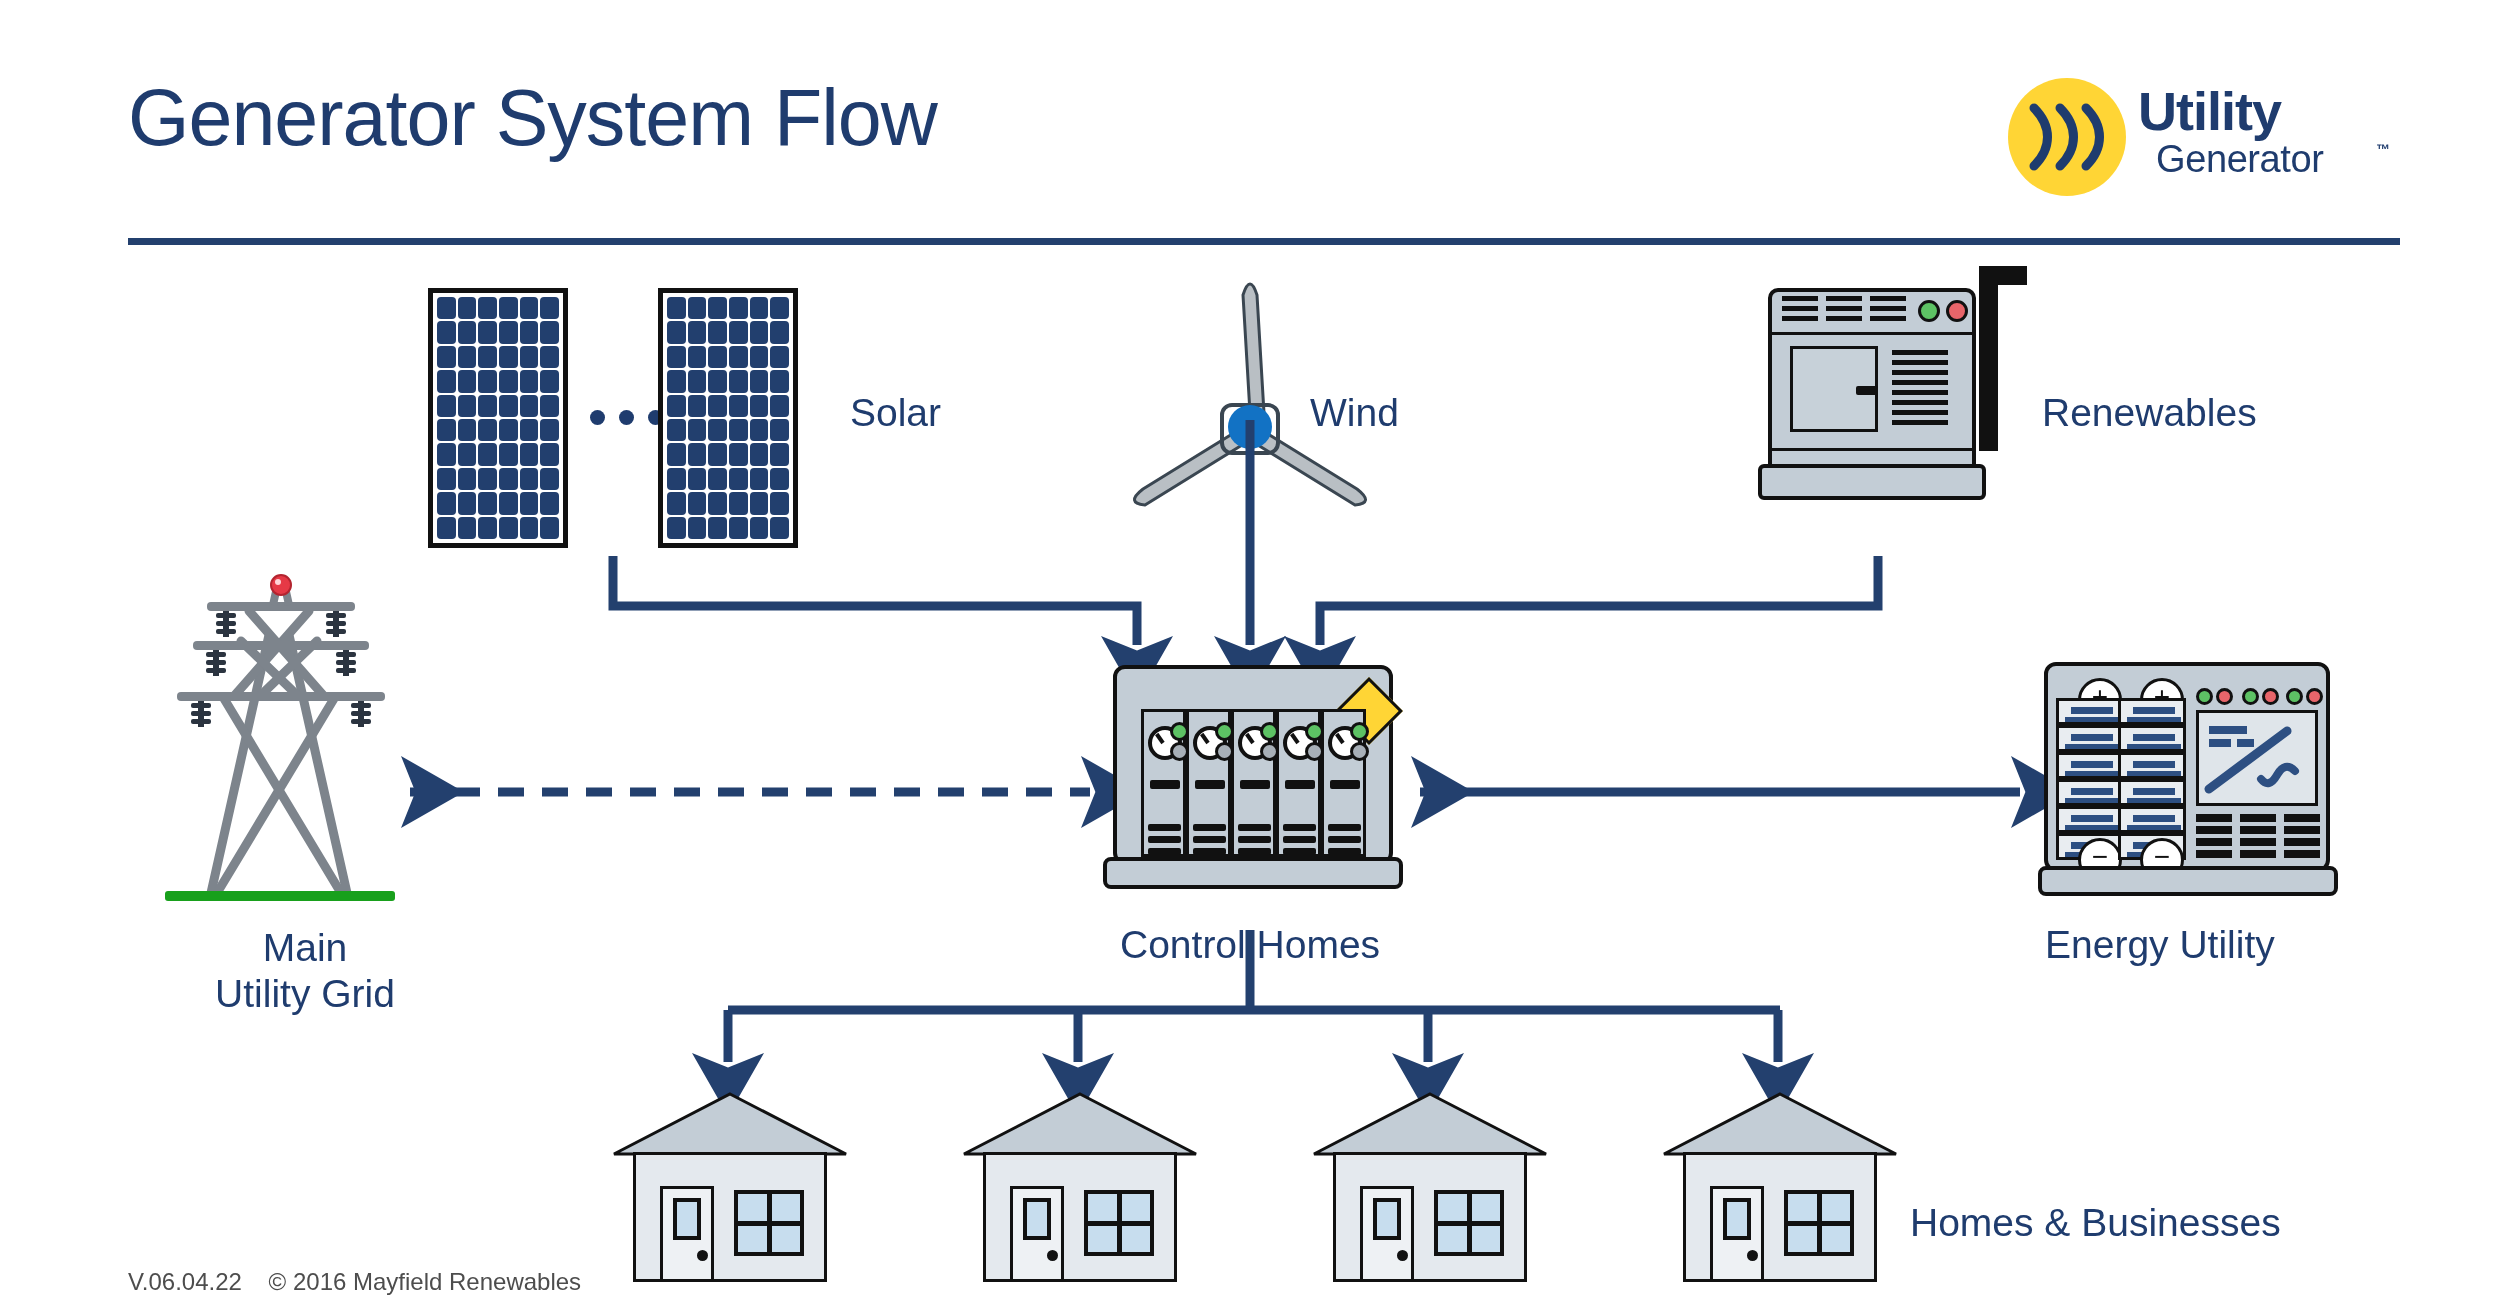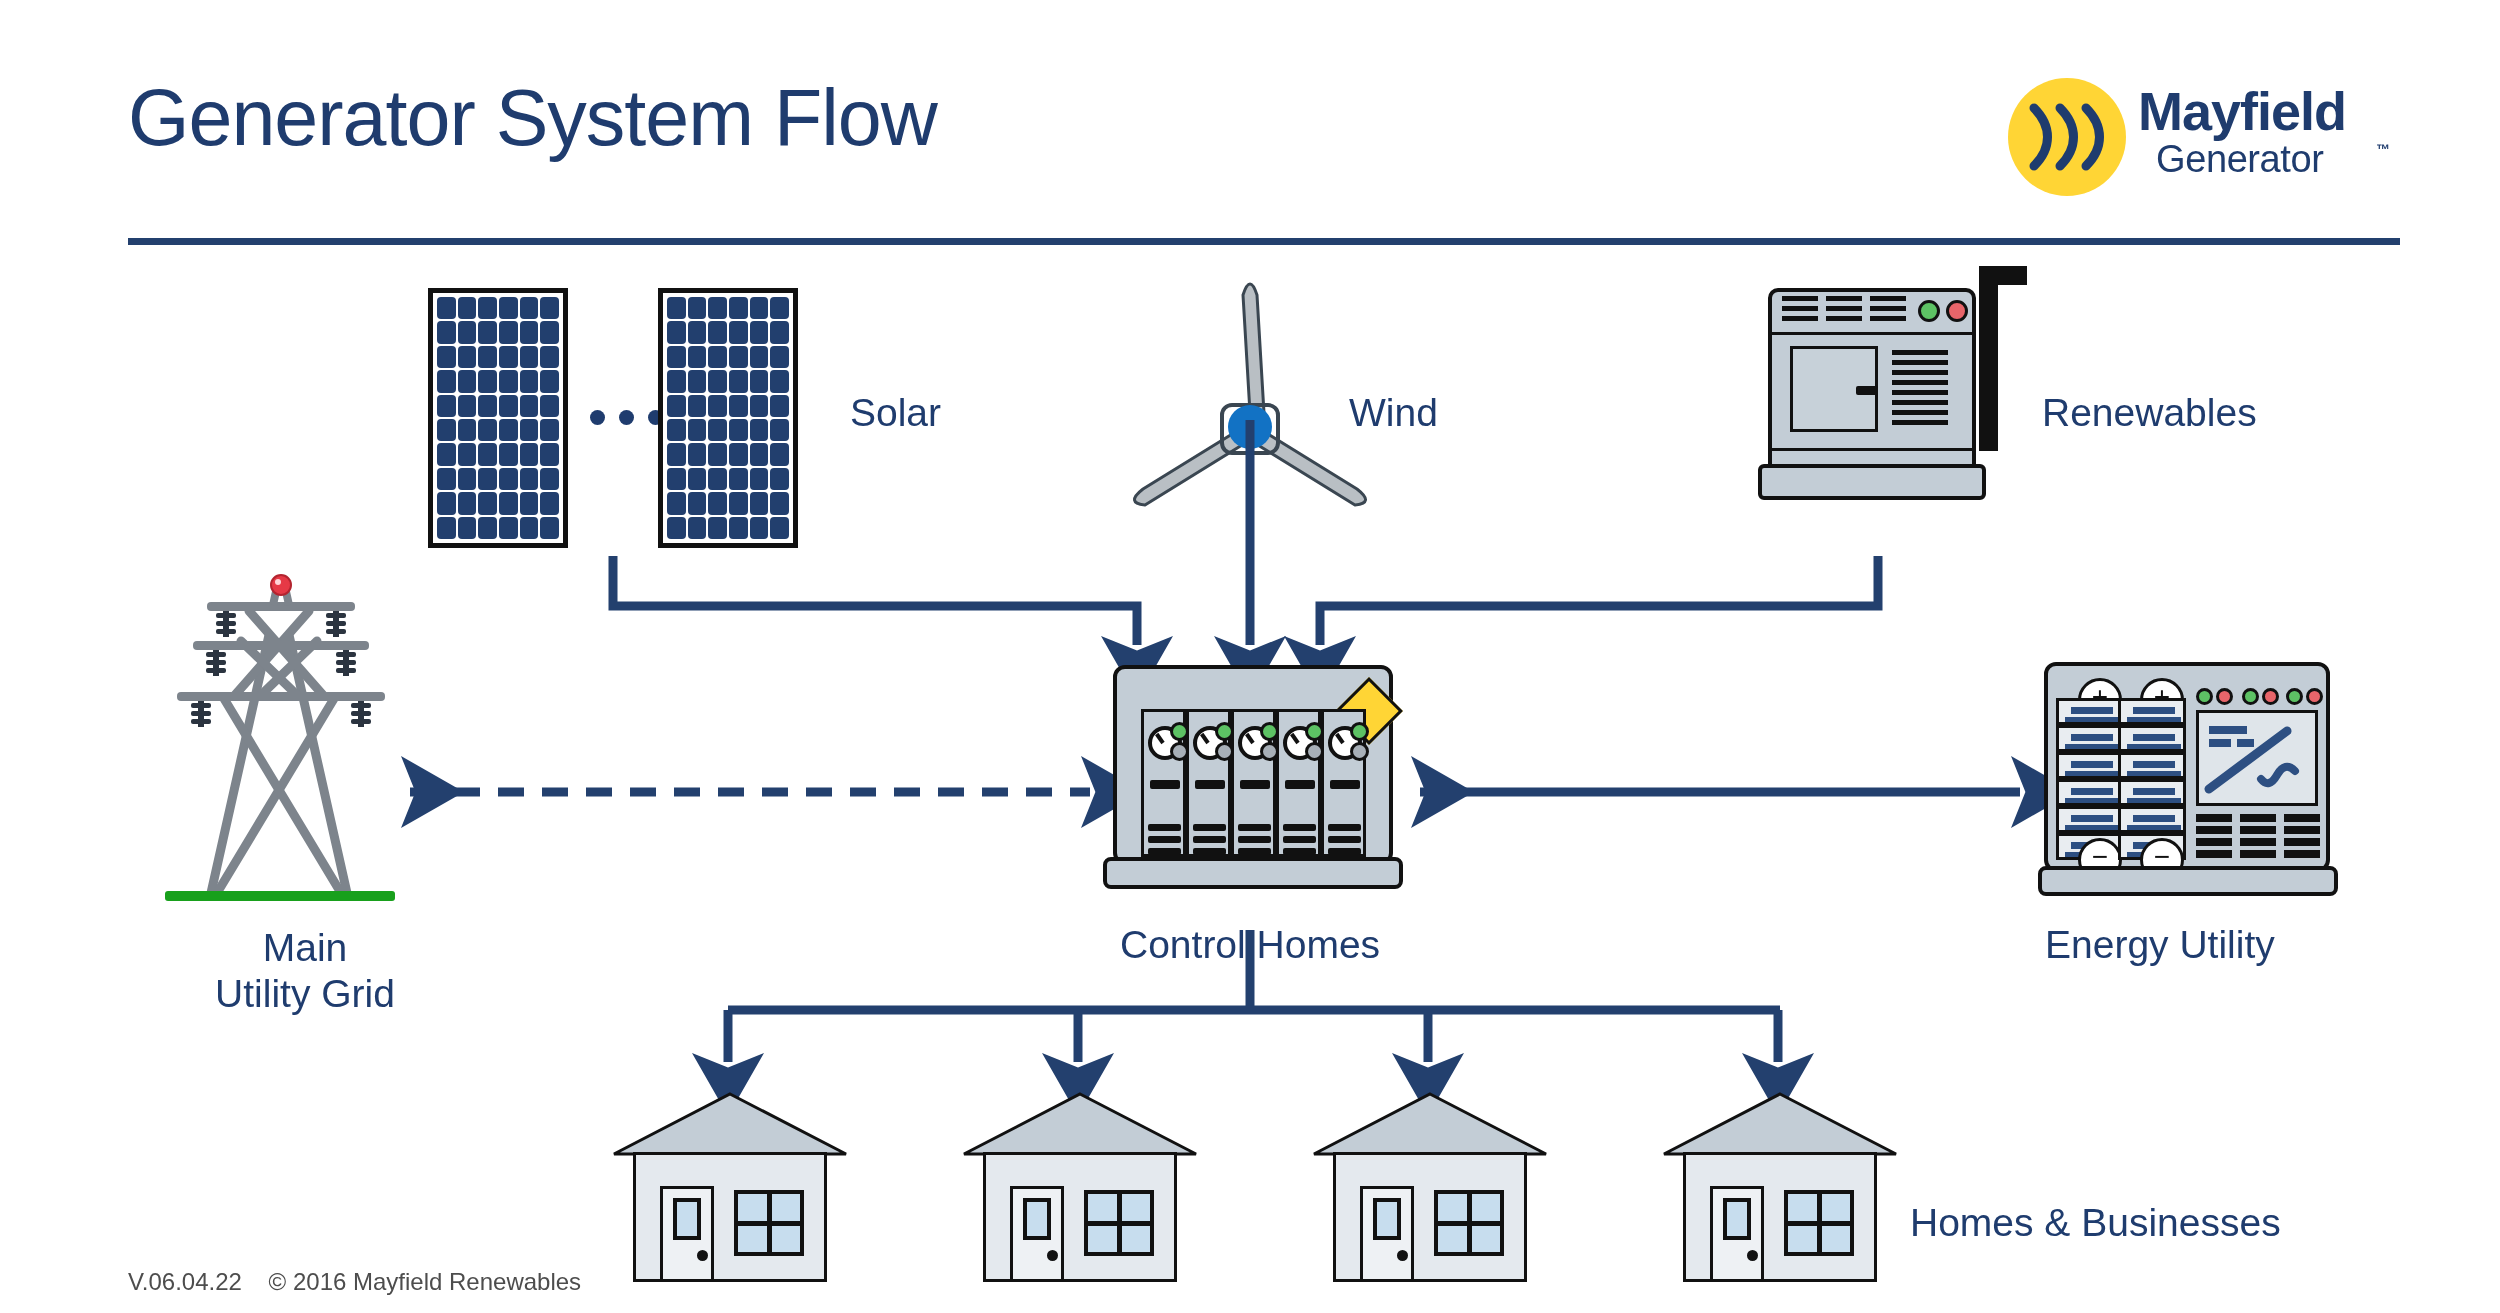--- a/index.html
+++ b/index.html
@@ -95,21 +95,21 @@
   <div id="logo-mark">
     <svg width="118" height="118" viewBox="0 0 118 118">
       <g fill="none" stroke="#1f3c6e" stroke-width="9" stroke-linecap="round">
         <path d="M26 30 C 44 48, 44 70, 26 88"></path>
         <path d="M52 30 C 70 48, 70 70, 52 88"></path>
         <path d="M78 30 C 96 48, 96 70, 78 88"></path>
       </g>
     </svg>
   </div>
   <div id="logo-text">
-    <div class="logo-word" id="logo-mayfield">Mayfield</div>
+    <div class="logo-word" id="logo-mayfield">Utility</div>
     <div class="logo-word" id="logo-renew">Generator</div>
     <div class="logo-word" id="logo-tm">™</div>
   </div>
 </div>
 
 <div class="abs" style="left:428px;top:288px;width:420px;height:260px;">
   <div class="panel abs" style="left: 0px; top: 0px; width: 140px; height: 260px; grid-template-columns: repeat(6, 1fr); grid-template-rows: repeat(10, 1fr);" id="sp1">
       <div class="cell"></div>
       <div class="cell"></div>
       <div class="cell"></div>
@@ -245,21 +245,21 @@
   <svg width="330" height="290" viewBox="0 0 330 290">
     <g fill="#b9bfc4" stroke="#3a4651" stroke-width="3" stroke-linejoin="round">
       <path d="M165 148 L158 30 Q165 8 172 30 L179 148 Z"></path>
       <path d="M165 158 L58 224 Q40 238 60 240 L170 172 Z"></path>
       <path d="M165 158 L272 224 Q290 238 270 240 L160 172 Z"></path>
     </g>
     <rect x="137" y="140" width="56" height="48" rx="10" fill="none" stroke="#3a4651" stroke-width="4"></rect>
     <circle cx="165" cy="162" r="22" fill="#1272c4"></circle>
   </svg>
 </div>
-<div class="abs dlabel" style="left:1310px;top:390px;margin-left:39px;">Wind</div>
+<div class="abs dlabel" style="left:1310px;top:390px;">Wind</div>
 
 <div class="abs" style="left:1758px;top:288px;width:300px;height:250px;">
   <div class="gen-body abs" style="left:10px;top:0;width:208px;height:200px;"></div>
   <div class="abs" style="left:10px;top:0;width:208px;height:42px;">
     <div class="vent-s" style="left:14px;top:8px;width:36px;"></div>
     <div class="vent-s" style="left:14px;top:18px;width:36px;"></div>
     <div class="vent-s" style="left:14px;top:28px;width:36px;"></div>
     <div class="vent-s" style="left:58px;top:8px;width:36px;"></div>
     <div class="vent-s" style="left:58px;top:18px;width:36px;"></div>
     <div class="vent-s" style="left:58px;top:28px;width:36px;"></div>

